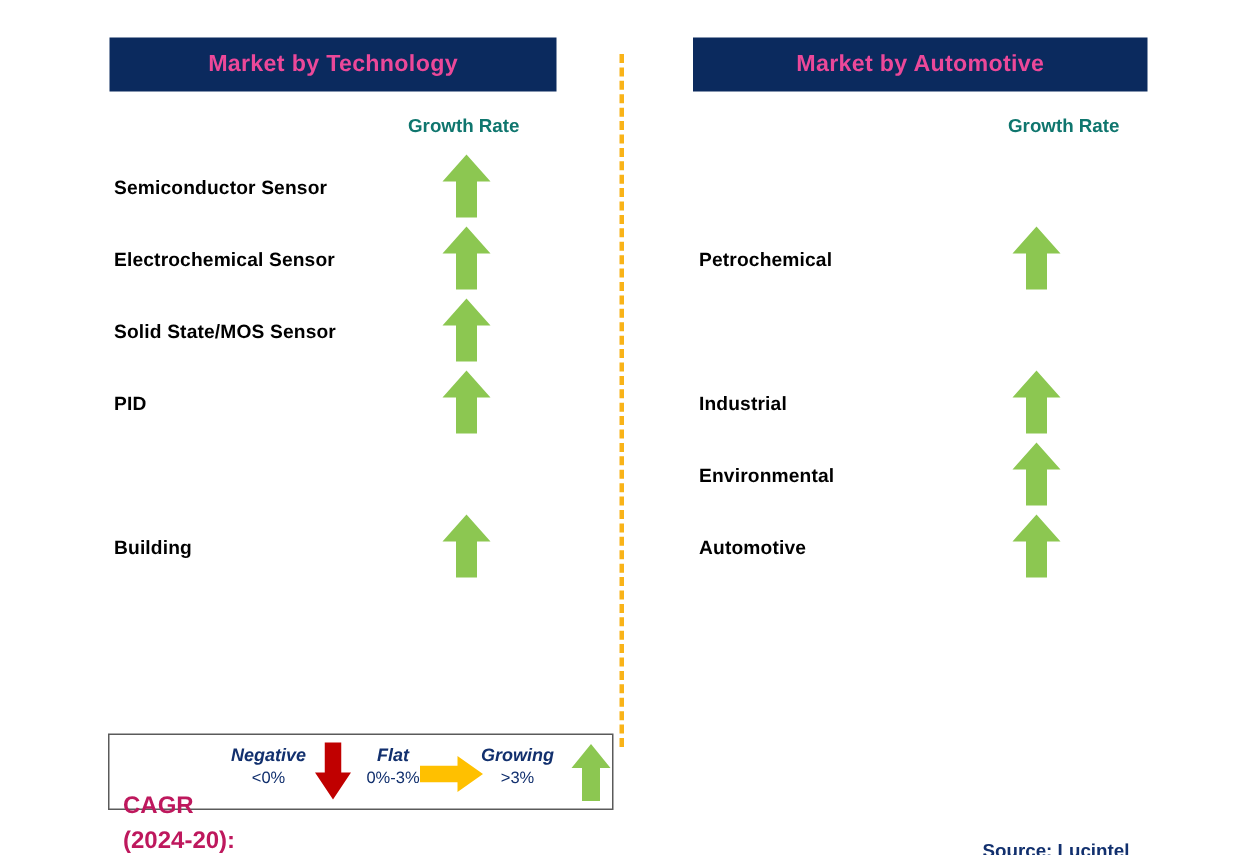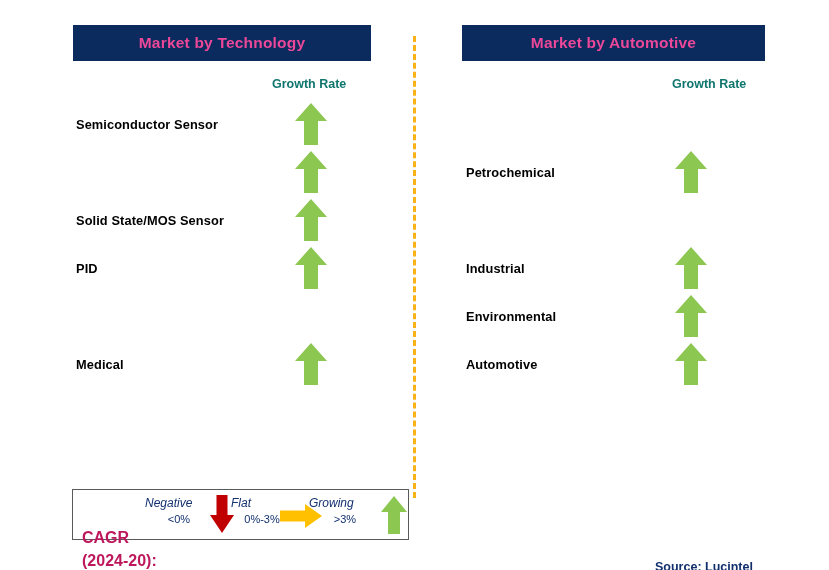--- a/index.html
+++ b/index.html
@@ -113,24 +113,25 @@
     font-size: 16px;
     font-weight: bold;
     color: #be185d;
     line-height: 1.45;
     white-space: nowrap;
     margin-top: 29px;
   }
   .legend-item { position: absolute; }
   .legend-term {
     font-size: 12px;
-    font-weight: normal;
+    font-weight: bold;
     font-style: italic;
     color: #12306E;
     white-space: nowrap;
+    text-align: center;
     display: block;
   }
   .legend-range {
     font-size: 11px;
     color: #12306E;
     white-space: nowrap;
     text-align: center;
     display: block;
     margin-top: 3px;
   }
@@ -175,20 +176,21 @@
       <div class="row row-left" style="top:100px">
         <span class="row-label">Semiconductor Sensor</span>
         <span class="row-arrow row-arrow-left">
           <svg width="34" height="44" viewBox="0 0 34 44" aria-hidden="true">
             <path d="M17 1 L33 19 L24 19 L24 43 L10 43 L10 19 L1 19 Z" fill="#8CC751"></path>
           </svg>
         </span>
       </div>
 
       <div class="row row-left" style="top:148px">
+        <span class="row-label">Electrochemical Sensor</span>
         <span class="row-arrow row-arrow-left">
           <svg width="34" height="44" viewBox="0 0 34 44" aria-hidden="true">
             <path d="M17 1 L33 19 L24 19 L24 43 L10 43 L10 19 L1 19 Z" fill="#8CC751"></path>
           </svg>
         </span>
       </div>
 
       <div class="row row-left" style="top:196px">
         <span class="row-label">Solid State/MOS Sensor</span>
         <span class="row-arrow row-arrow-left">
@@ -202,21 +204,21 @@
         <span class="row-label">PID</span>
         <span class="row-arrow row-arrow-left">
           <svg width="34" height="44" viewBox="0 0 34 44" aria-hidden="true">
             <path d="M17 1 L33 19 L24 19 L24 43 L10 43 L10 19 L1 19 Z" fill="#8CC751"></path>
           </svg>
         </span>
       </div>
 
 
       <div class="row row-left" style="top:340px">
-        <span class="row-label">Medical</span>
+        <span class="row-label">Building</span>
         <span class="row-arrow row-arrow-left">
           <svg width="34" height="44" viewBox="0 0 34 44" aria-hidden="true">
             <path d="M17 1 L33 19 L24 19 L24 43 L10 43 L10 19 L1 19 Z" fill="#8CC751"></path>
           </svg>
         </span>
       </div>
 
     </div>
   </div>
 

